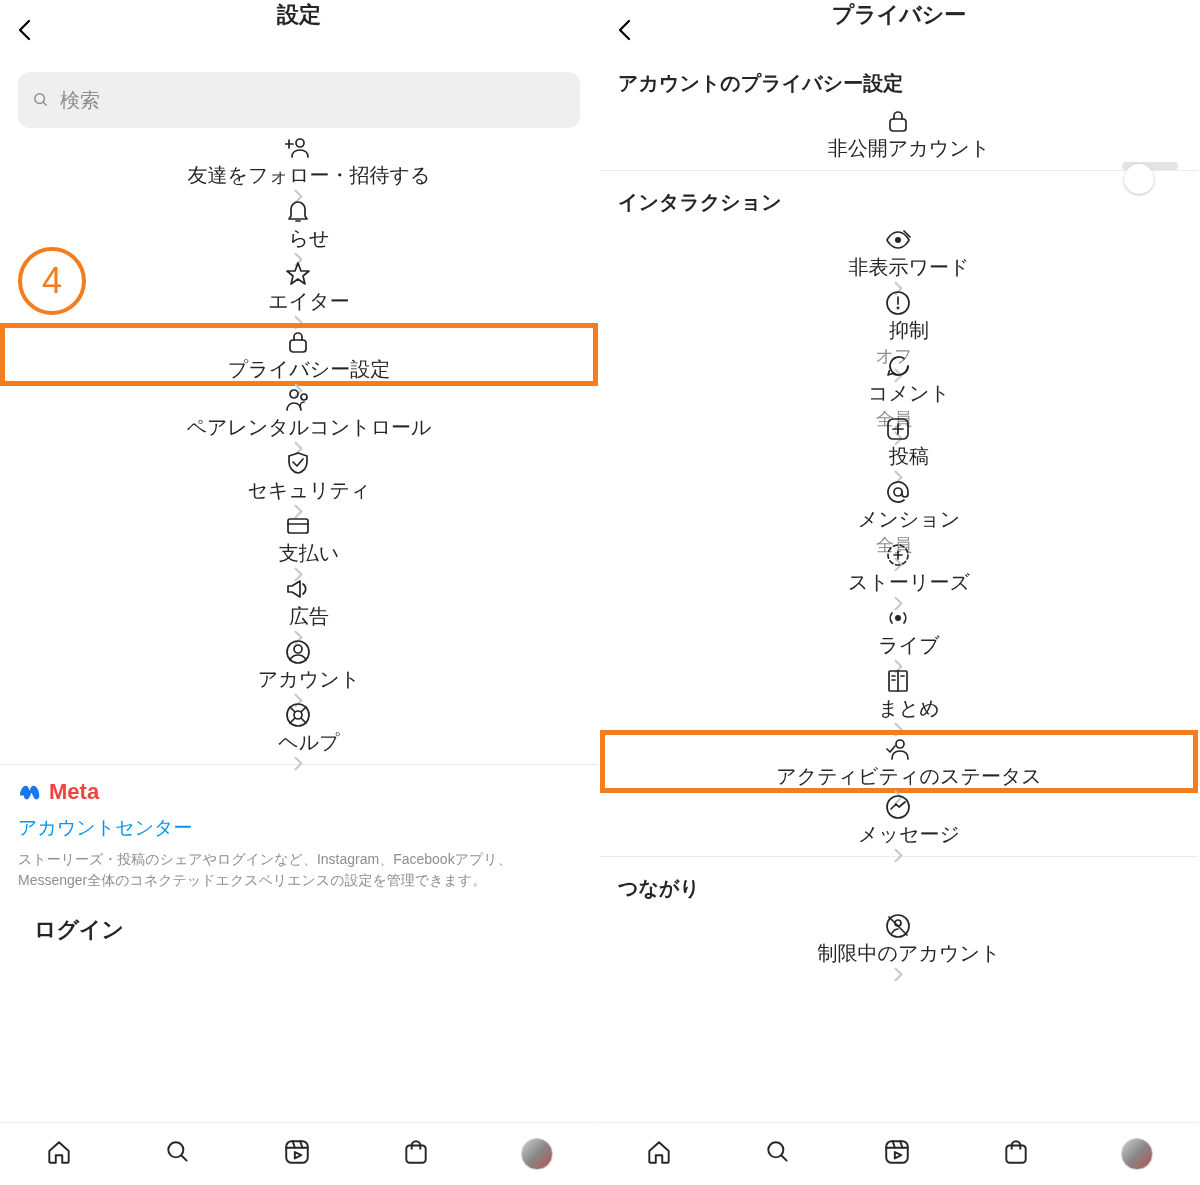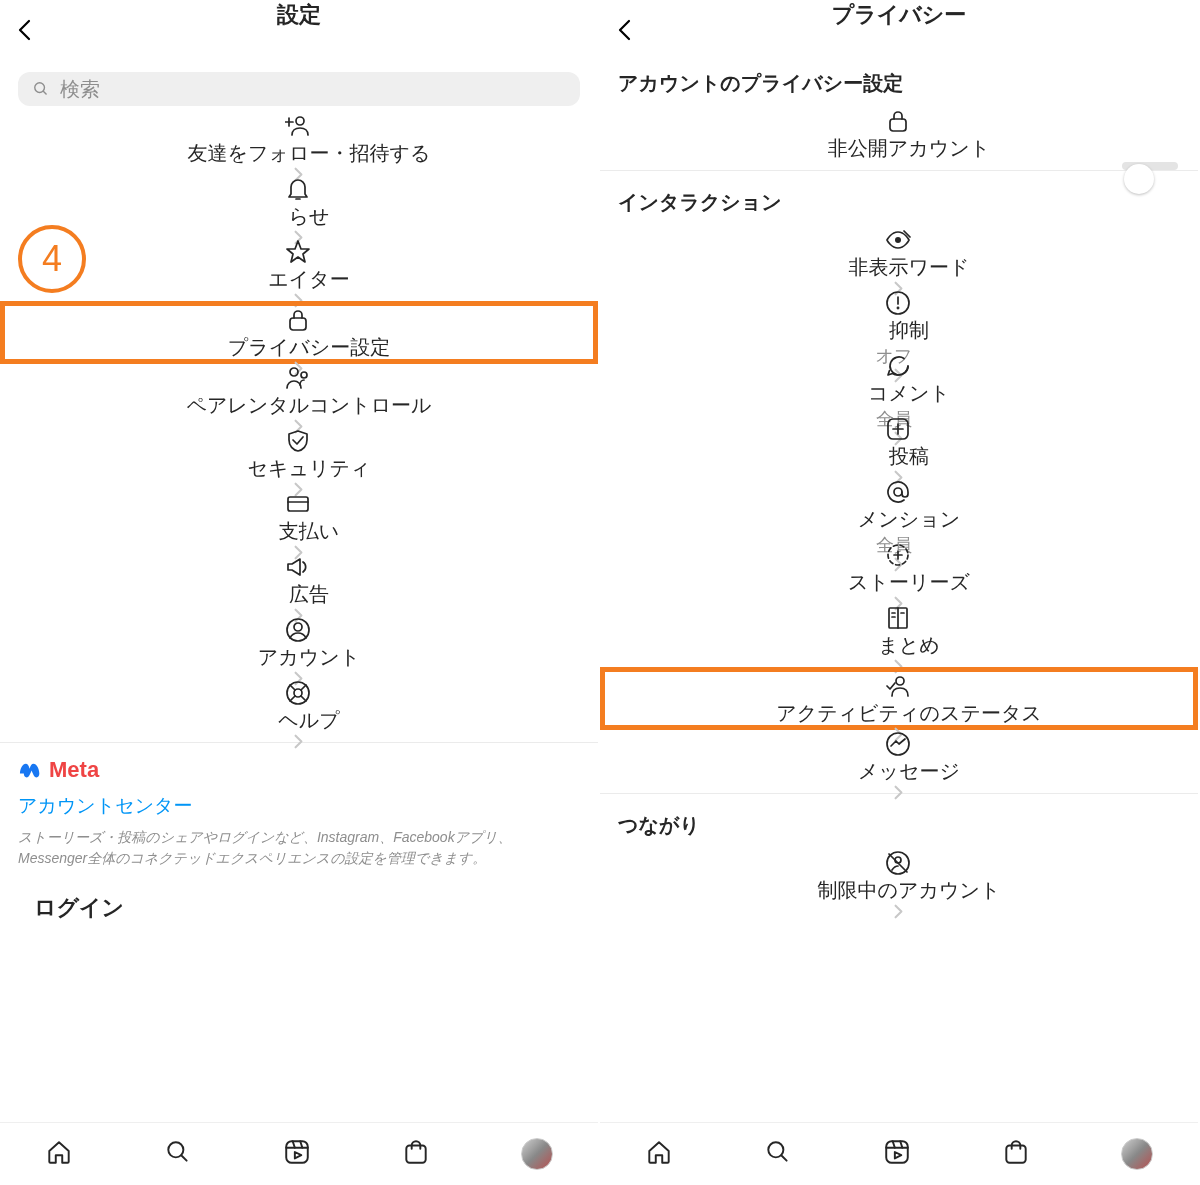--- a/index.html
+++ b/index.html
@@ -13,21 +13,21 @@
     --divider:#ebebeb;
   }
   html,body{margin:0;padding:0;background:#fff;font-family:-apple-system,BlinkMacSystemFont,"Hiragino Sans","Hiragino Kaku Gothic ProN","Yu Gothic",sans-serif;color:var(--text);}
   body{width:1200px;height:1185px;display:flex;overflow:hidden;}
   .pane{position:relative;flex:0 0 50%;height:100%;border-right:2px solid #fff;box-sizing:border-box;display:flex;flex-direction:column;}
   
   .hdr{height:64px;display:flex;justify-content:center;position:relative;}
   .hdr .back{position:absolute;left:12px;top:50%;transform:translateY(-50%);}
   .title{font-size:22px;font-weight:700;}
   
-  .search{margin:8px 18px 6px;height:34px;border-radius:12px;background:var(--light-grey);display:flex;align-items:center;padding:0 14px;color:var(--grey);}
+  .search{margin:8px 18px 6px;height:56px;border-radius:12px;background:var(--light-grey);display:flex;align-items:center;padding:0 14px;color:var(--grey);}
   .search svg{width:18px;height:18px;stroke:var(--grey);margin-right:10px;}
   .search span{font-size:20px;}
   
   .content{position:relative;flex:1;overflow:hidden;}
   .list{display:flex;flex-direction:column;}
   .row{height:63px;display:flex;align-items:center;padding-left:18px;padding-right:20px;cursor:pointer;flex-direction:column;}
   .row .ic{width:28px;height:28px;display:flex;align-items:center;justify-content:center;flex-shrink:0;}
   .row .ic svg{width:26px;height:26px;stroke:var(--text);fill:none;stroke-width:1.7;stroke-linecap:round;stroke-linejoin:round;}
   .row .lbl{margin-left:22px;font-size:20px;flex:1;}
   .row .meta{font-size:18px;color:var(--grey);margin-right:8px;text-align:right;}
@@ -40,21 +40,21 @@
   .toggle .knob{width:30px;height:30px;border-radius:50%;background:#fff;position:absolute;top:2px;left:2px;box-shadow:0 1px 3px rgba(0,0,0,.25);}
   
   .highlight{border:5px solid var(--orange);box-sizing:border-box;}
   
   .callout{position:absolute;width:60px;height:60px;border:4px solid var(--orange);border-radius:50%;background:#fff;color:var(--orange);font-size:36px;font-weight:500;display:flex;align-items:center;justify-content:center;z-index:10;}
   
   .meta-block{border-top:1px solid var(--divider);padding:14px 18px 10px;}
   .meta-logo{display:flex;align-items:center;font-size:22px;font-weight:700;color:#ef4444;}
   .meta-logo svg{width:24px;height:24px;margin-right:7px;}
   .link{color:var(--link);font-size:19px;margin-top:10px;}
-  .fine{color:var(--grey);font-size:14px;line-height:1.5;margin-top:8px;font-style:italic;}
+  .fine{color:var(--grey);font-size:14px;line-height:1.5;margin-top:8px;}
   .login-hdr{font-size:22px;font-weight:700;padding:14px 34px 8px;}
   
   .nav{position:absolute;bottom:0;left:0;right:0;height:62px;background:#fff;display:flex;align-items:center;justify-content:space-around;border-top:1px solid #efefef;}
   .nav svg{width:28px;height:28px;stroke:var(--text);fill:none;stroke-width:1.8;stroke-linecap:round;stroke-linejoin:round;}
   .avatar{width:30px;height:30px;border-radius:50%;background:linear-gradient(135deg,#d0d0d0 0%,#888 50%,#b85050 100%);border:1px solid #ccc;}
 </style>
 </head>
 <body>
 
 <svg width="0" height="0" style="position:absolute">
@@ -448,20 +448,31 @@
             </svg>
           </span>
           <span class="lbl">ストーリーズ</span>
           <span class="chev"><svg viewBox="0 0 15 18">
               <use href="#i-chev"></use>
             </svg></span>
         </div>
         <div class="row">
           <span class="ic">
             <svg viewBox="0 0 26 26">
+              <use href="#i-live"></use>
+            </svg>
+          </span>
+          <span class="lbl">ライブ</span>
+          <span class="chev"><svg viewBox="0 0 15 18">
+              <use href="#i-chev"></use>
+            </svg></span>
+        </div>
+        <div class="row">
+          <span class="ic">
+            <svg viewBox="0 0 26 26">
               <use href="#i-guides"></use>
             </svg>
           </span>
           <span class="lbl">まとめ</span>
           <span class="chev"><svg viewBox="0 0 15 18">
               <use href="#i-chev"></use>
             </svg></span>
         </div>
         <div class="row highlight">
           <span class="ic">

